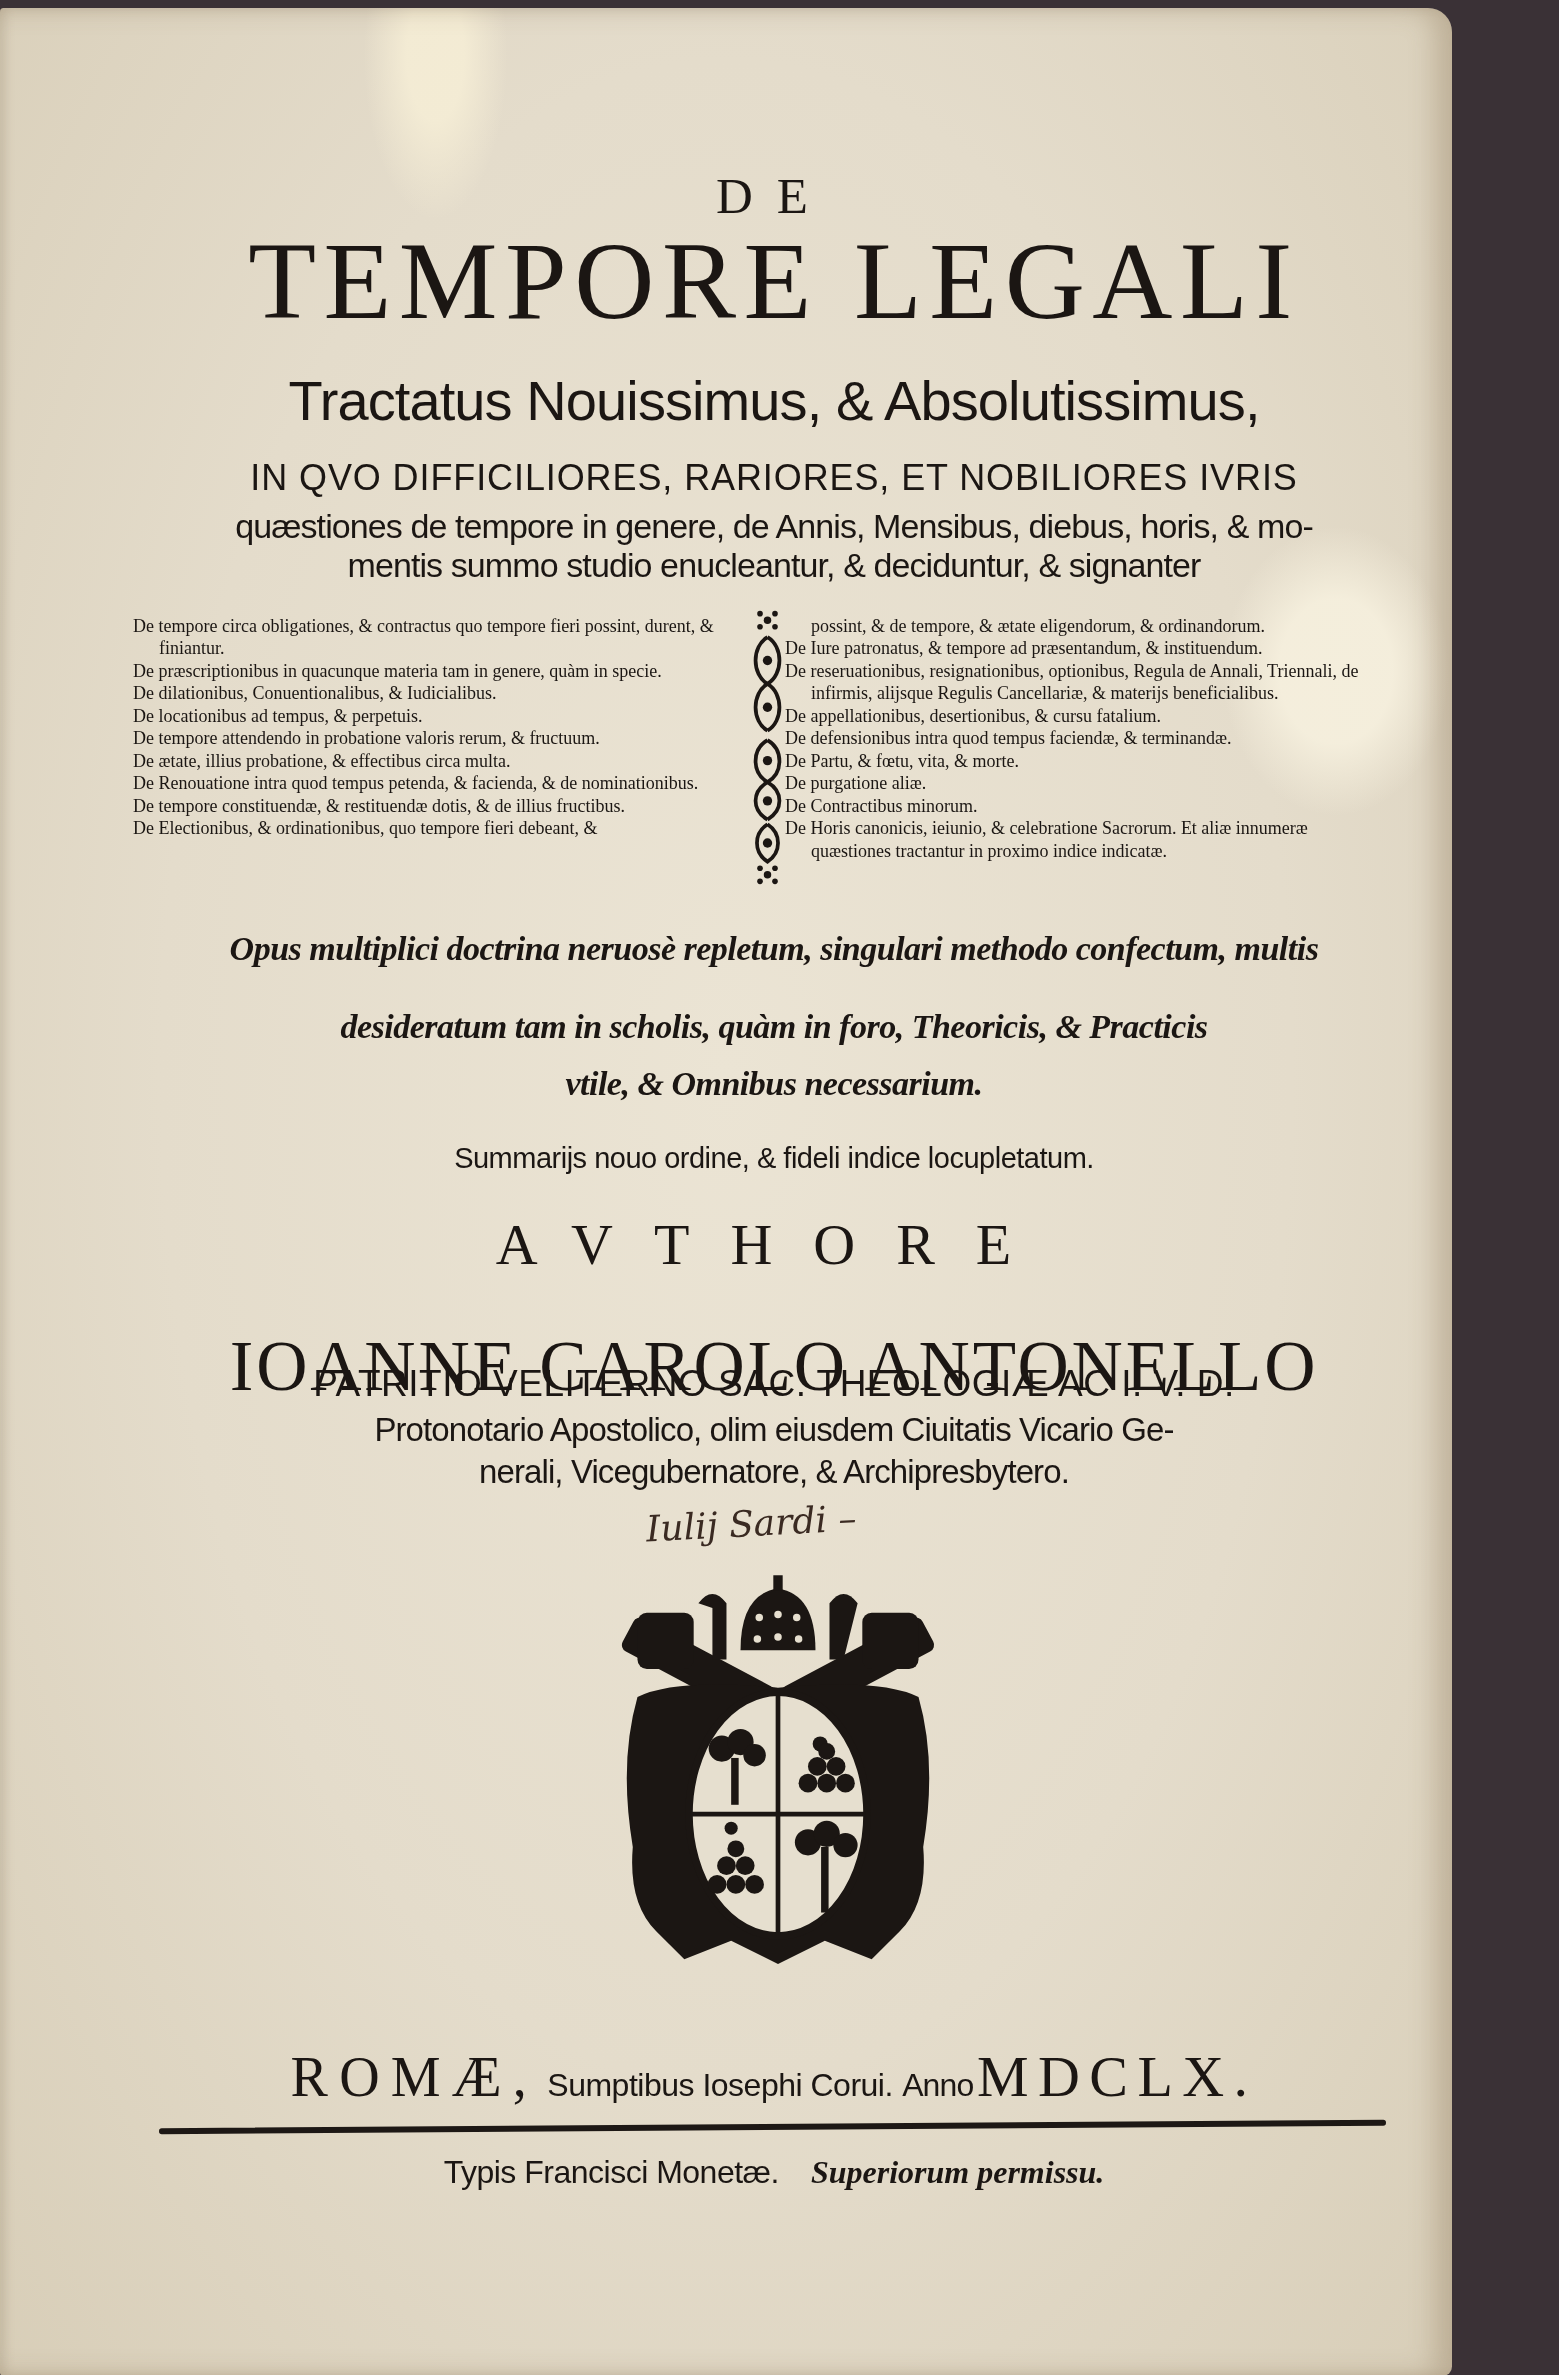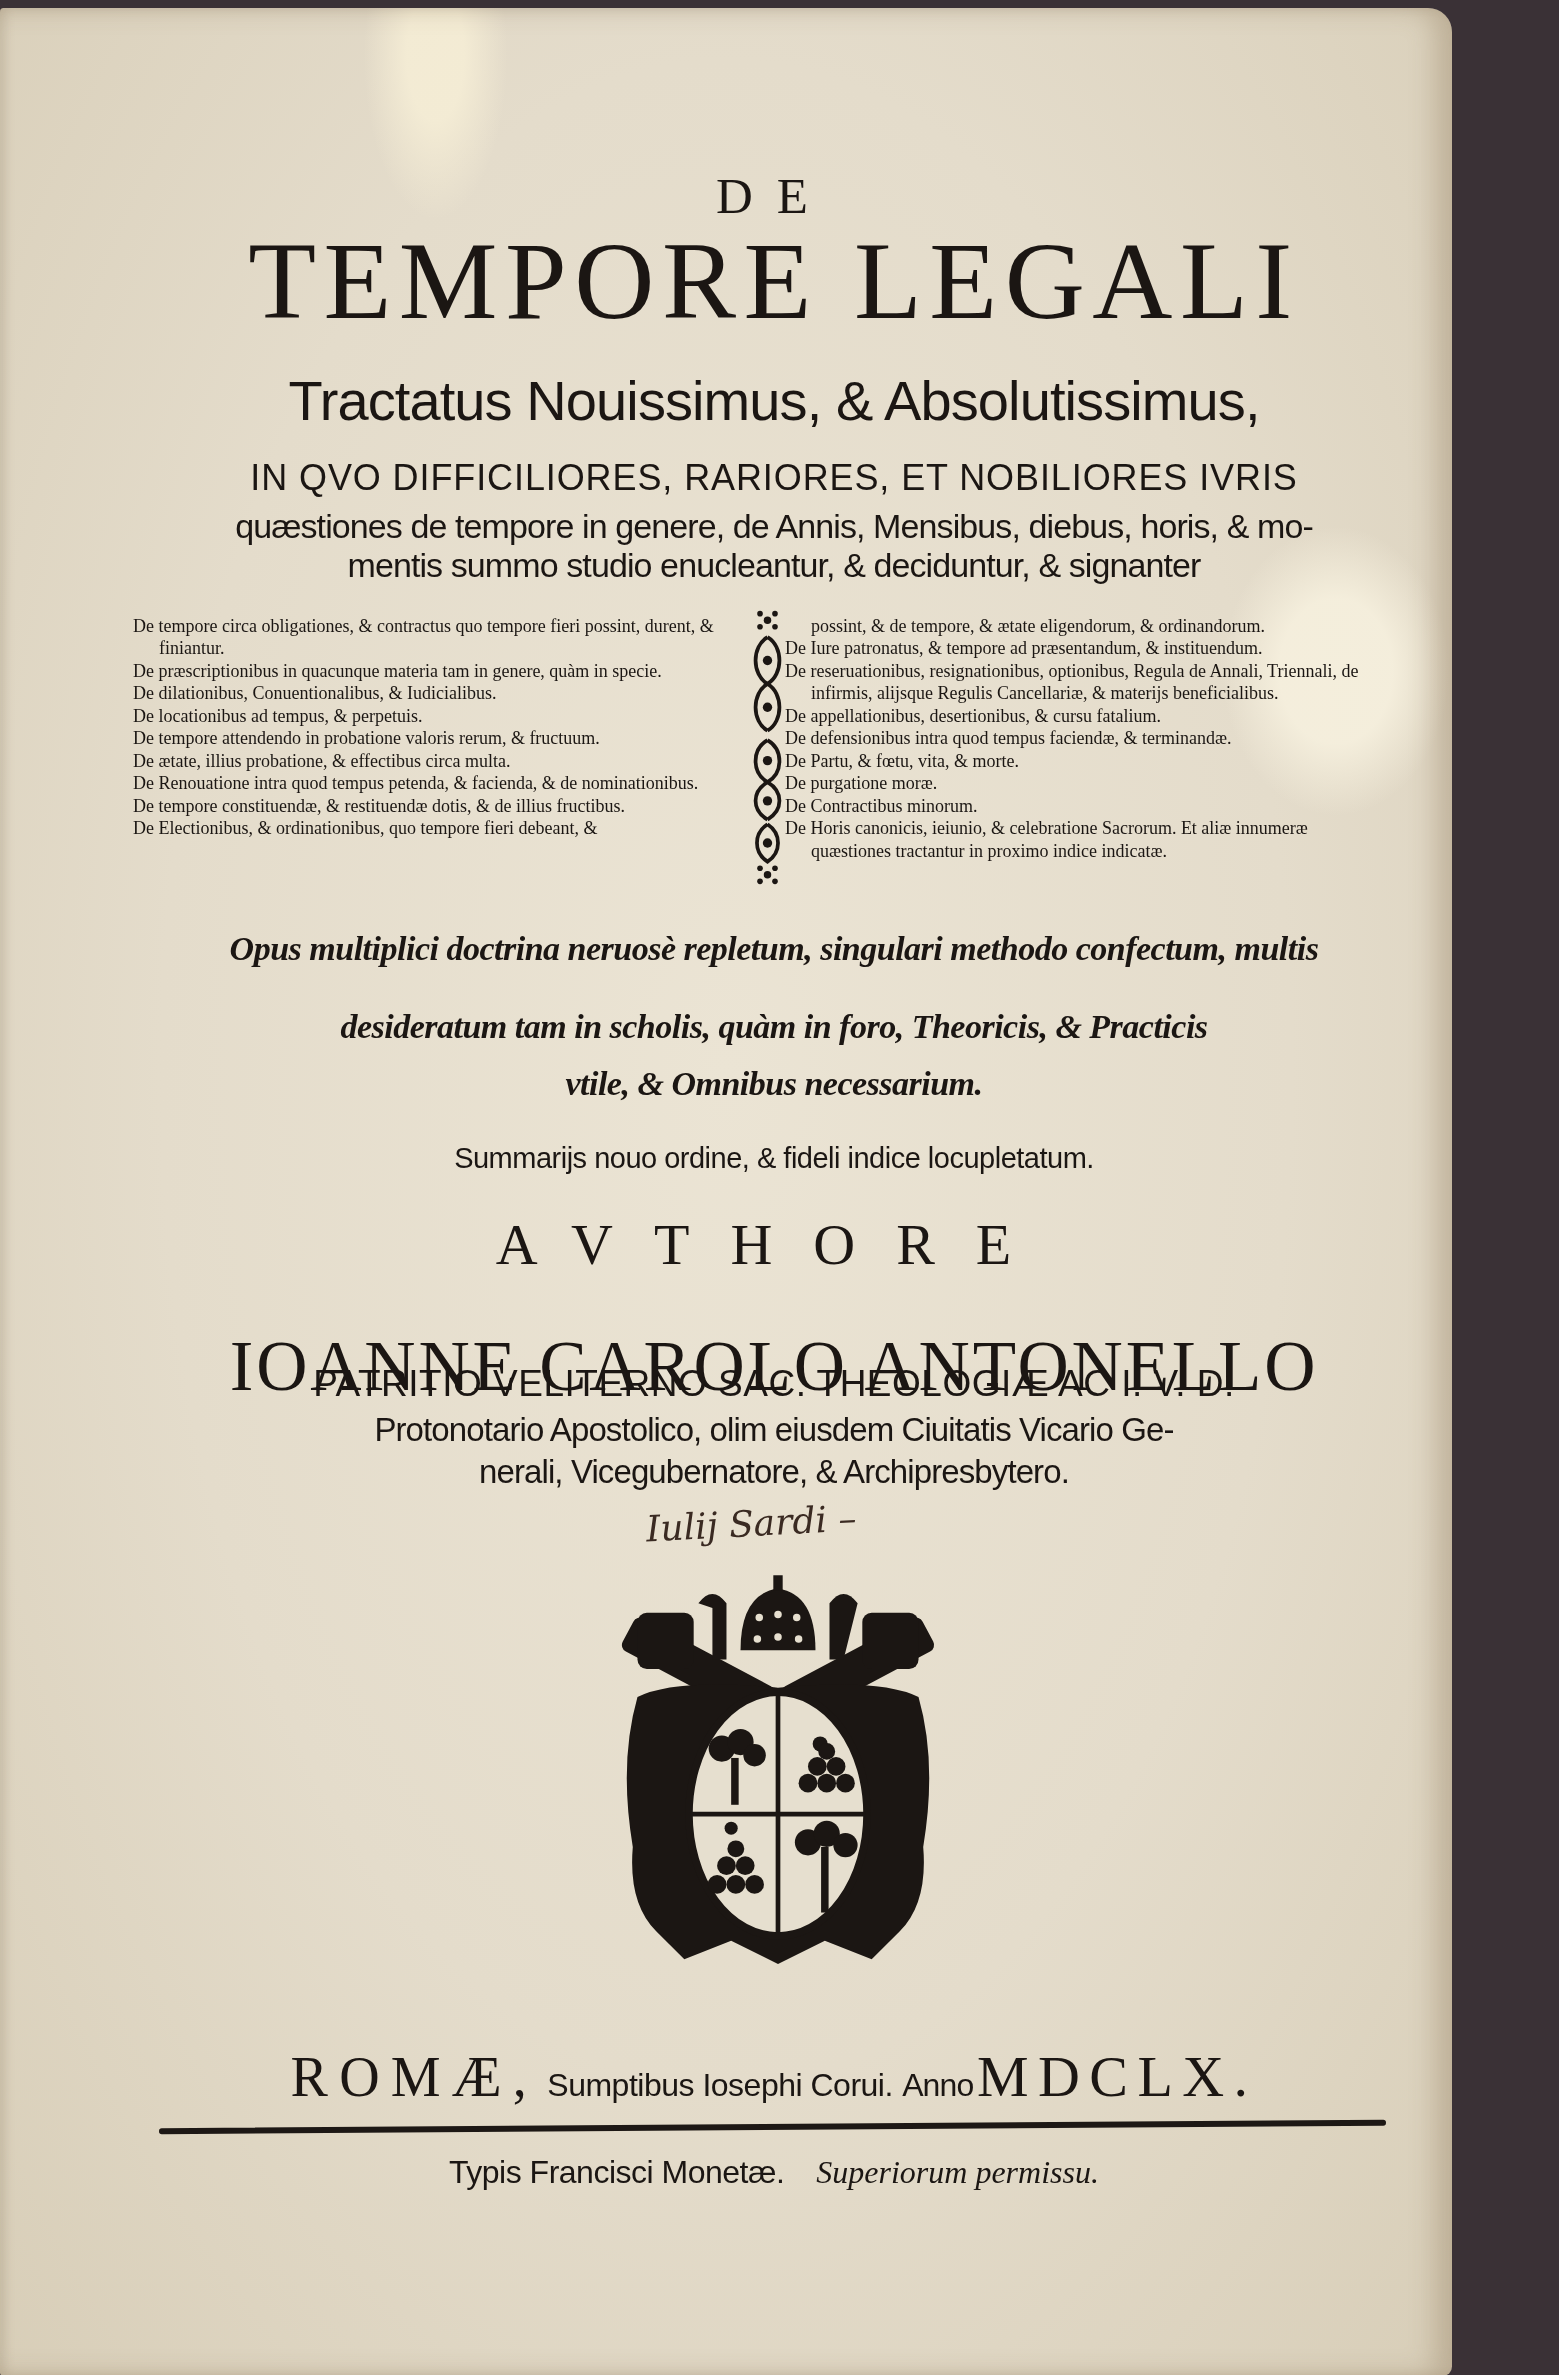--- a/index.html
+++ b/index.html
@@ -54,21 +54,21 @@
 
   #imprint { top:2035px; left:0; width:1548px; text-align:center; white-space:nowrap; }
   #romae { font-size:56px; letter-spacing:11.2px; }
   #sumptibus { font-size:32px; font-family:"Liberation Sans","DejaVu Sans",sans-serif; letter-spacing:-0.5px; margin:0 5.6px 0 5.6px; }
   #anno { font-size:32px; font-family:"Liberation Sans","DejaVu Sans",sans-serif; letter-spacing:-0.9px; }
   #year { font-size:58px; letter-spacing:9.4px; }
 
   #rule { left:159px; top:2116px; width:1227px; height:5.6px; background:#1d1815; border-radius:2.8px; transform:rotate(-.4deg); }
   #typis { top:2146px; font-size:32px; }
   #typis-a { font-family:"Liberation Sans","DejaVu Sans",sans-serif; letter-spacing:-0.5px; margin-right:24px; }
-  #typis-b { font-style:italic; font-weight:400;margin-top:45px; }
+  #typis-b { font-style:italic; font-weight:700;margin-top:45px; }
 </style>
 </head>
 <body>
 
 <div class="page">
 
   <div id="de" class="abs c">DE</div>
   <div id="main-title" class="abs c">TEMPORE LEGALI</div>
   <div id="subtitle" class="abs c">Tractatus Nouissimus, &amp; Absolutissimus,</div>
 
@@ -117,21 +117,21 @@
     </g>
   </svg>
 
   <div id="col-right" class="abs col">
     <p class="item" style="padding-left:26px;text-indent:0">possint, &amp; de tempore, &amp; ætate eligendorum, &amp; ordinandorum.</p>
     <p class="item">De Iure patronatus, &amp; tempore ad præsentandum, &amp; instituendum.</p>
     <p class="item">De reseruationibus, resignationibus, optionibus, Regula de Annali, Triennali, de infirmis, alijsque Regulis Cancellariæ, &amp; materijs beneficialibus.</p>
     <p class="item">De appellationibus, desertionibus, &amp; cursu fatalium.</p>
     <p class="item">De defensionibus intra quod tempus faciendæ, &amp; terminandæ.</p>
     <p class="item">De Partu, &amp; fœtu, vita, &amp; morte.</p>
-    <p class="item">De purgatione moræ.</p>
+    <p class="item">De purgatione aliæ.</p>
     <p class="item">De Contractibus minorum.</p>
     <p class="item">De Horis canonicis, ieiunio, &amp; celebratione Sacrorum. Et aliæ innumeræ quæstiones tractantur in proximo indice indicatæ.</p>
   </div>
 
   <div id="op1" class="abs c ital">Opus multiplici doctrina neruosè repletum, singulari methodo confectum, multis</div>
   <div id="op3" class="abs c ital">desideratum tam in scholis, quàm in foro, Theoricis, &amp; Practicis</div>
   <div id="op4" class="abs c ital">vtile, &amp; Omnibus necessarium.</div>
 
   <div id="summ" class="abs c">Summarijs nouo ordine, &amp; fideli indice locupletatum.</div>
 

